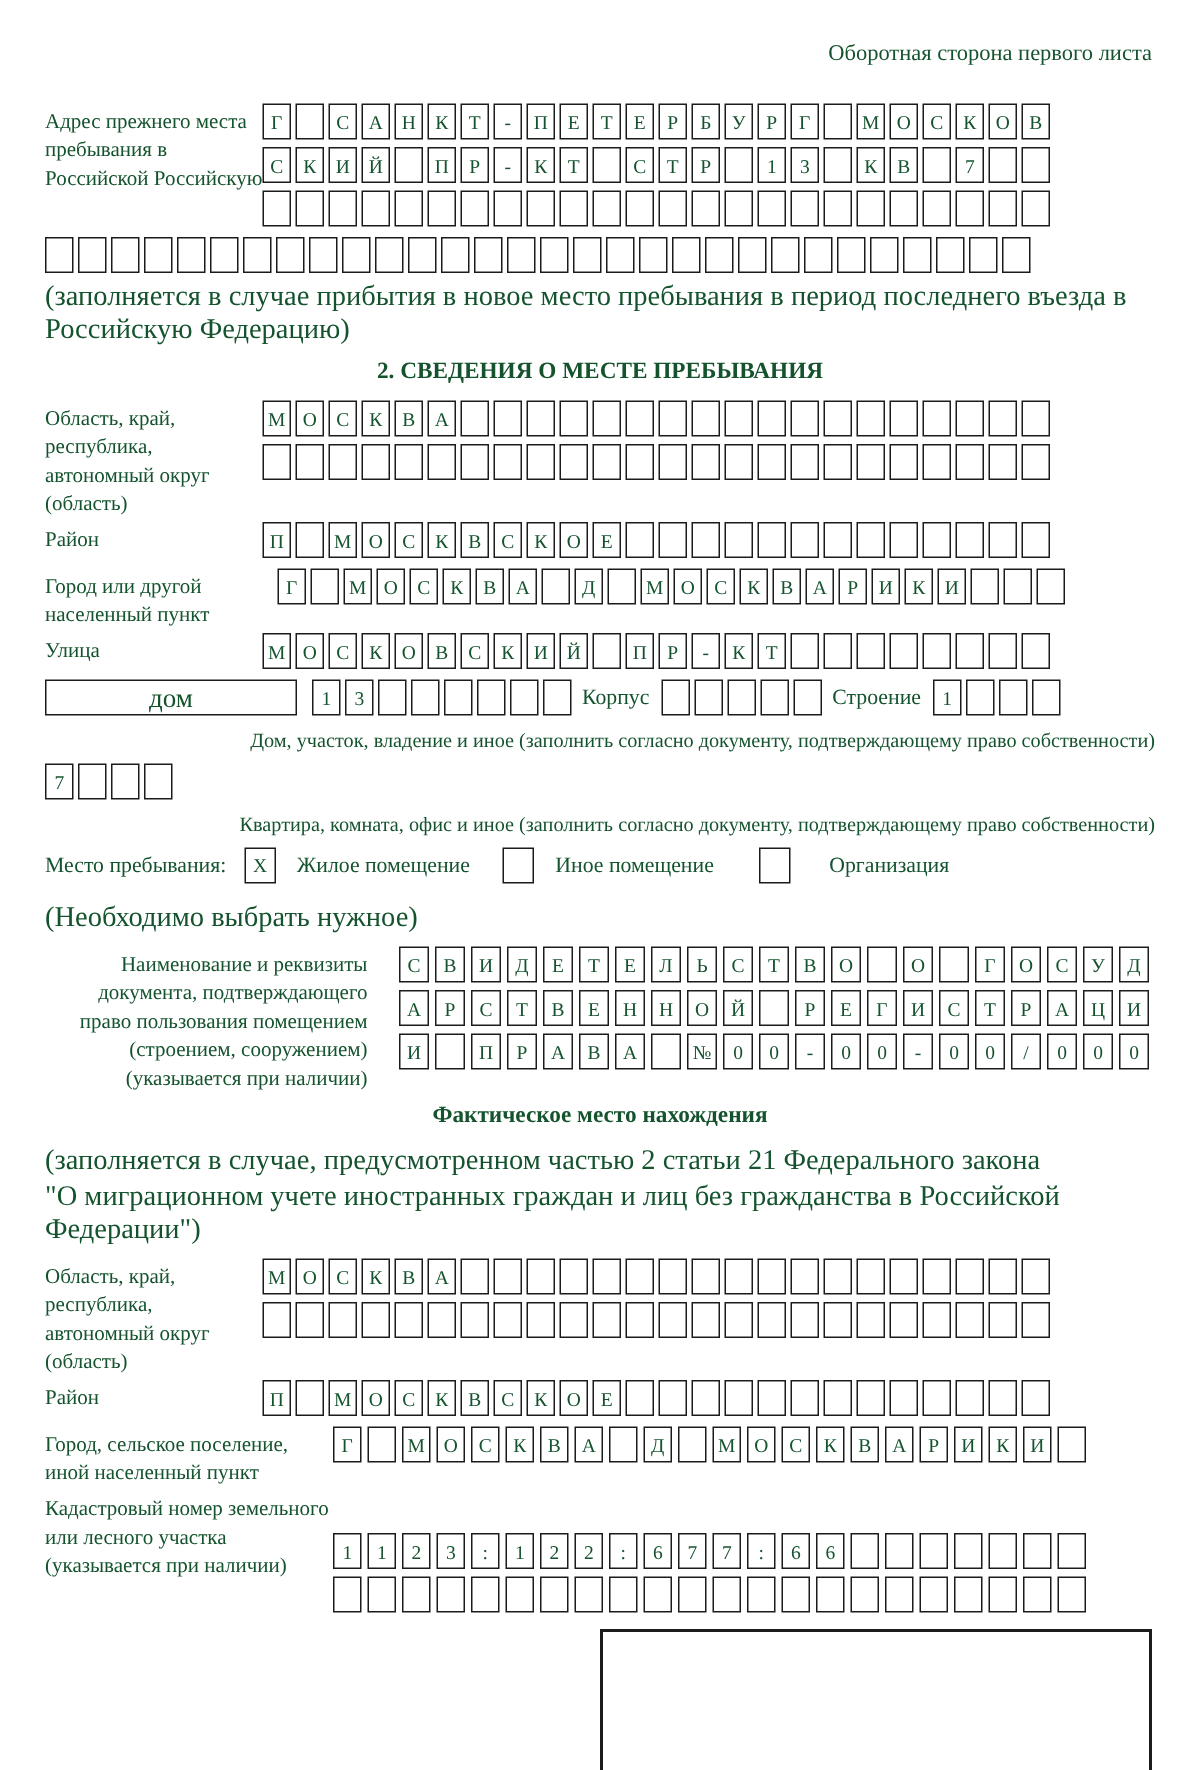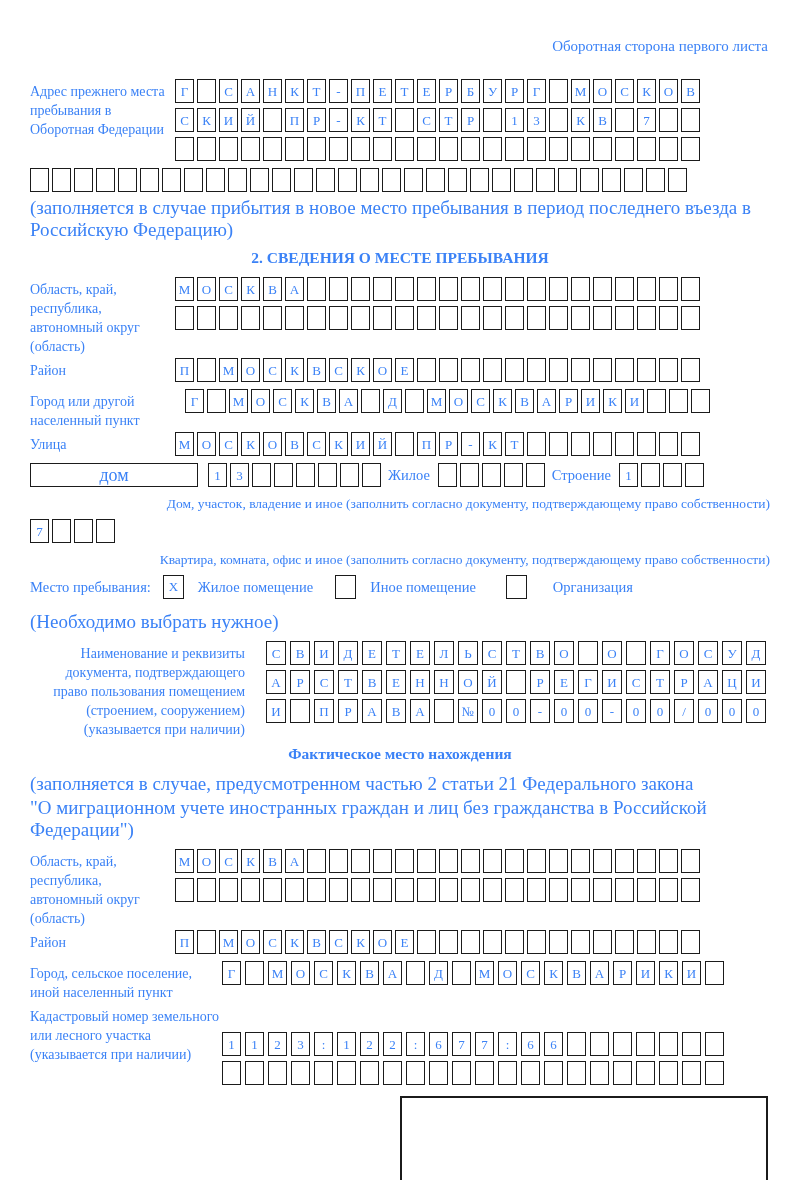--- a/index.html
+++ b/index.html
@@ -1,19 +1,19 @@
 <!DOCTYPE html>
 <html><head>
 <meta charset="utf-8">
 <style>
   html,body{margin:0;padding:0;background:#e8e8e8;}
   .page{
     width:800px;height:1180px;margin:0 auto;background:#ffffff;
-    box-sizing:border-box;padding:32px 30px 0 30px;
-    font-family:"Liberation Serif","DejaVu Serif",serif;color:#3b82f6;
+    box-sizing:border-box;padding:22px 30px 0 30px;
+    font-family:"Liberation Serif","DejaVu Serif",serif;color:#14532d;
     position:relative;overflow:hidden;
   }
   .header-note{text-align:right;font-size:15px;margin:6px 2px 24px 0;}
   .frow{display:flex;align-items:flex-start;margin-bottom:2px;}
   .flabel{flex:0 0 145px;width:145px;font-size:14px;line-height:19px;padding-top:3px;}
   .flabel.w215{flex-basis:215px;width:215px;}
   .flabel.w192{flex-basis:192px;width:192px;}
   .gridcol{flex:1;}
   .cellrow{white-space:nowrap;margin-bottom:4px;height:25px;line-height:0;}
   .cell{
@@ -47,21 +47,21 @@
   .mb6{margin-bottom:6px;text-align:right;}
 </style>
 </head>
 <body>
 
 <div class="page">
 
   <div class="header-note">Оборотная сторона первого листа</div>
 
   <div class="frow">
-    <div class="flabel">Адрес прежнего места пребывания в Оборотная Федерации</div>
+    <div class="flabel">Адрес прежнего места пребывания в Российской Российскую</div>
     <div class="gridcol">
       <div class="cellrow"><span class="cell">Г</span><span class="cell"></span><span class="cell">С</span><span class="cell">А</span><span class="cell">Н</span><span class="cell">К</span><span class="cell">Т</span><span class="cell">-</span><span class="cell">П</span><span class="cell">Е</span><span class="cell">Т</span><span class="cell">Е</span><span class="cell">Р</span><span class="cell">Б</span><span class="cell">У</span><span class="cell">Р</span><span class="cell">Г</span><span class="cell"></span><span class="cell">М</span><span class="cell">О</span><span class="cell">С</span><span class="cell">К</span><span class="cell">О</span><span class="cell">В</span></div>
       <div class="cellrow"><span class="cell">С</span><span class="cell">К</span><span class="cell">И</span><span class="cell">Й</span><span class="cell"></span><span class="cell">П</span><span class="cell">Р</span><span class="cell">-</span><span class="cell">К</span><span class="cell">Т</span><span class="cell"></span><span class="cell">С</span><span class="cell">Т</span><span class="cell">Р</span><span class="cell"></span><span class="cell">1</span><span class="cell">3</span><span class="cell"></span><span class="cell">К</span><span class="cell">В</span><span class="cell"></span><span class="cell">7</span><span class="cell"></span><span class="cell"></span></div>
       <div class="cellrow"><span class="cell"></span><span class="cell"></span><span class="cell"></span><span class="cell"></span><span class="cell"></span><span class="cell"></span><span class="cell"></span><span class="cell"></span><span class="cell"></span><span class="cell"></span><span class="cell"></span><span class="cell"></span><span class="cell"></span><span class="cell"></span><span class="cell"></span><span class="cell"></span><span class="cell"></span><span class="cell"></span><span class="cell"></span><span class="cell"></span><span class="cell"></span><span class="cell"></span><span class="cell"></span><span class="cell"></span></div>
     </div>
   </div>
   <div class="cellrow"><span class="cell"></span><span class="cell"></span><span class="cell"></span><span class="cell"></span><span class="cell"></span><span class="cell"></span><span class="cell"></span><span class="cell"></span><span class="cell"></span><span class="cell"></span><span class="cell"></span><span class="cell"></span><span class="cell"></span><span class="cell"></span><span class="cell"></span><span class="cell"></span><span class="cell"></span><span class="cell"></span><span class="cell"></span><span class="cell"></span><span class="cell"></span><span class="cell"></span><span class="cell"></span><span class="cell"></span><span class="cell"></span><span class="cell"></span><span class="cell"></span><span class="cell"></span><span class="cell"></span><span class="cell"></span></div>
   <div class="caption-c">(заполняется в случае прибытия в новое место пребывания в период последнего въезда в Российскую Федерацию)</div>
 
   <div class="h-title">2. СВЕДЕНИЯ О МЕСТЕ ПРЕБЫВАНИЯ</div>
@@ -91,21 +91,21 @@
   <div class="frow">
     <div class="flabel">Улица</div>
     <div class="gridcol">
       <div class="cellrow"><span class="cell">М</span><span class="cell">О</span><span class="cell">С</span><span class="cell">К</span><span class="cell">О</span><span class="cell">В</span><span class="cell">С</span><span class="cell">К</span><span class="cell">И</span><span class="cell">Й</span><span class="cell"></span><span class="cell">П</span><span class="cell">Р</span><span class="cell">-</span><span class="cell">К</span><span class="cell">Т</span><span class="cell"></span><span class="cell"></span><span class="cell"></span><span class="cell"></span><span class="cell"></span><span class="cell"></span><span class="cell"></span><span class="cell"></span></div>
     </div>
   </div>
 
   <div class="dom-row">
     <span class="widebox box-dom">дом</span>
     <span class="cellrow"><span class="cell">1</span><span class="cell">3</span><span class="cell"></span><span class="cell"></span><span class="cell"></span><span class="cell"></span><span class="cell"></span><span class="cell"></span></span>
-    <span class="inline-lbl">Жилое</span>
+    <span class="inline-lbl">Корпус</span>
     <span class="cellrow"><span class="cell"></span><span class="cell"></span><span class="cell"></span><span class="cell"></span><span class="cell"></span></span>
     <span class="inline-lbl">Строение</span>
     <span class="cellrow"><span class="cell">1</span><span class="cell"></span><span class="cell"></span><span class="cell"></span></span>
   </div>
   <div class="caption-l">Дом, участок, владение и иное (заполнить согласно документу, подтверждающему право собственности)</div>
 
   <div class="dom-row">
     <span class="cellrow"><span class="cell">7</span><span class="cell"></span><span class="cell"></span><span class="cell"></span></span>
   </div>
   <div class="caption-l">Квартира, комната, офис и иное (заполнить согласно документу, подтверждающему право собственности)</div>

